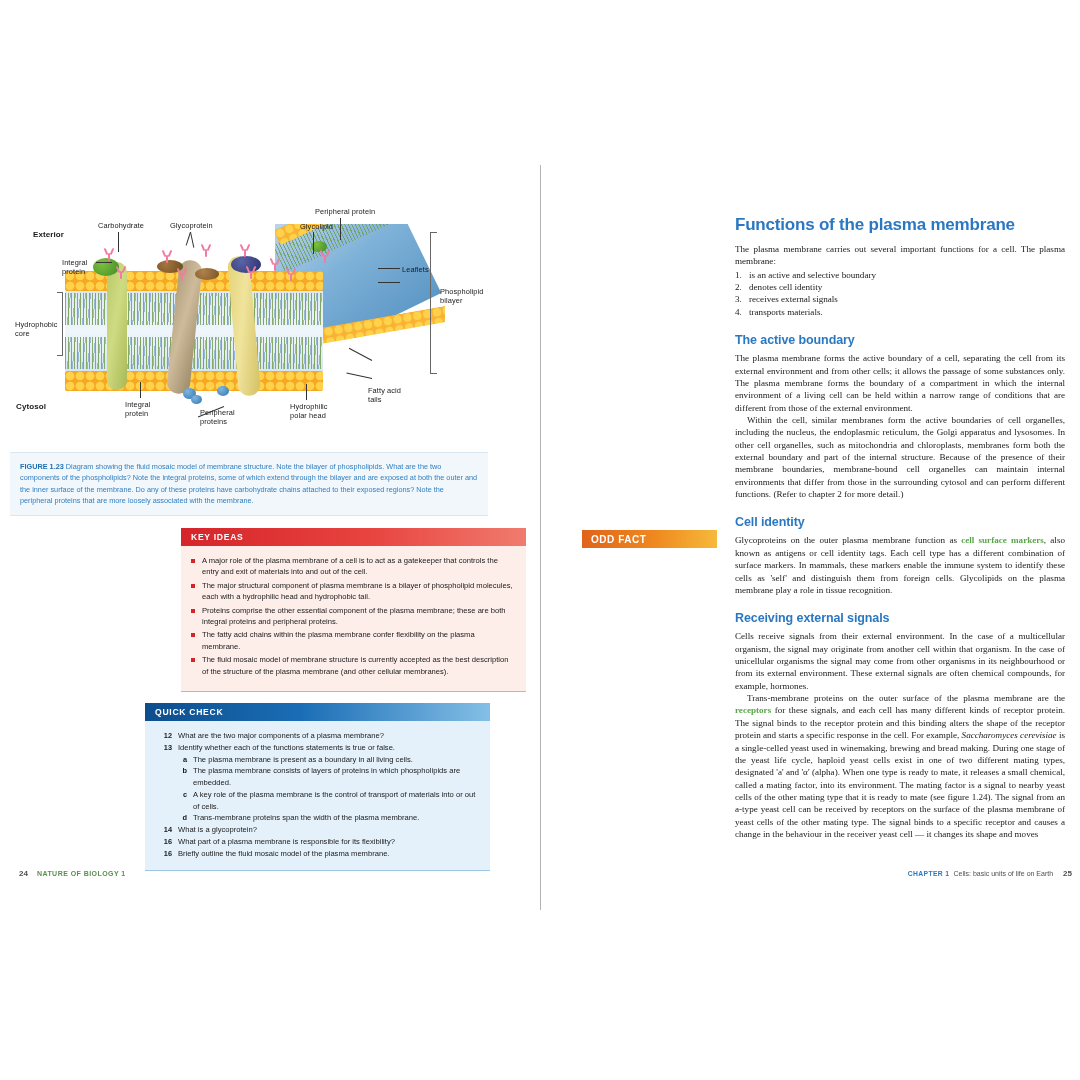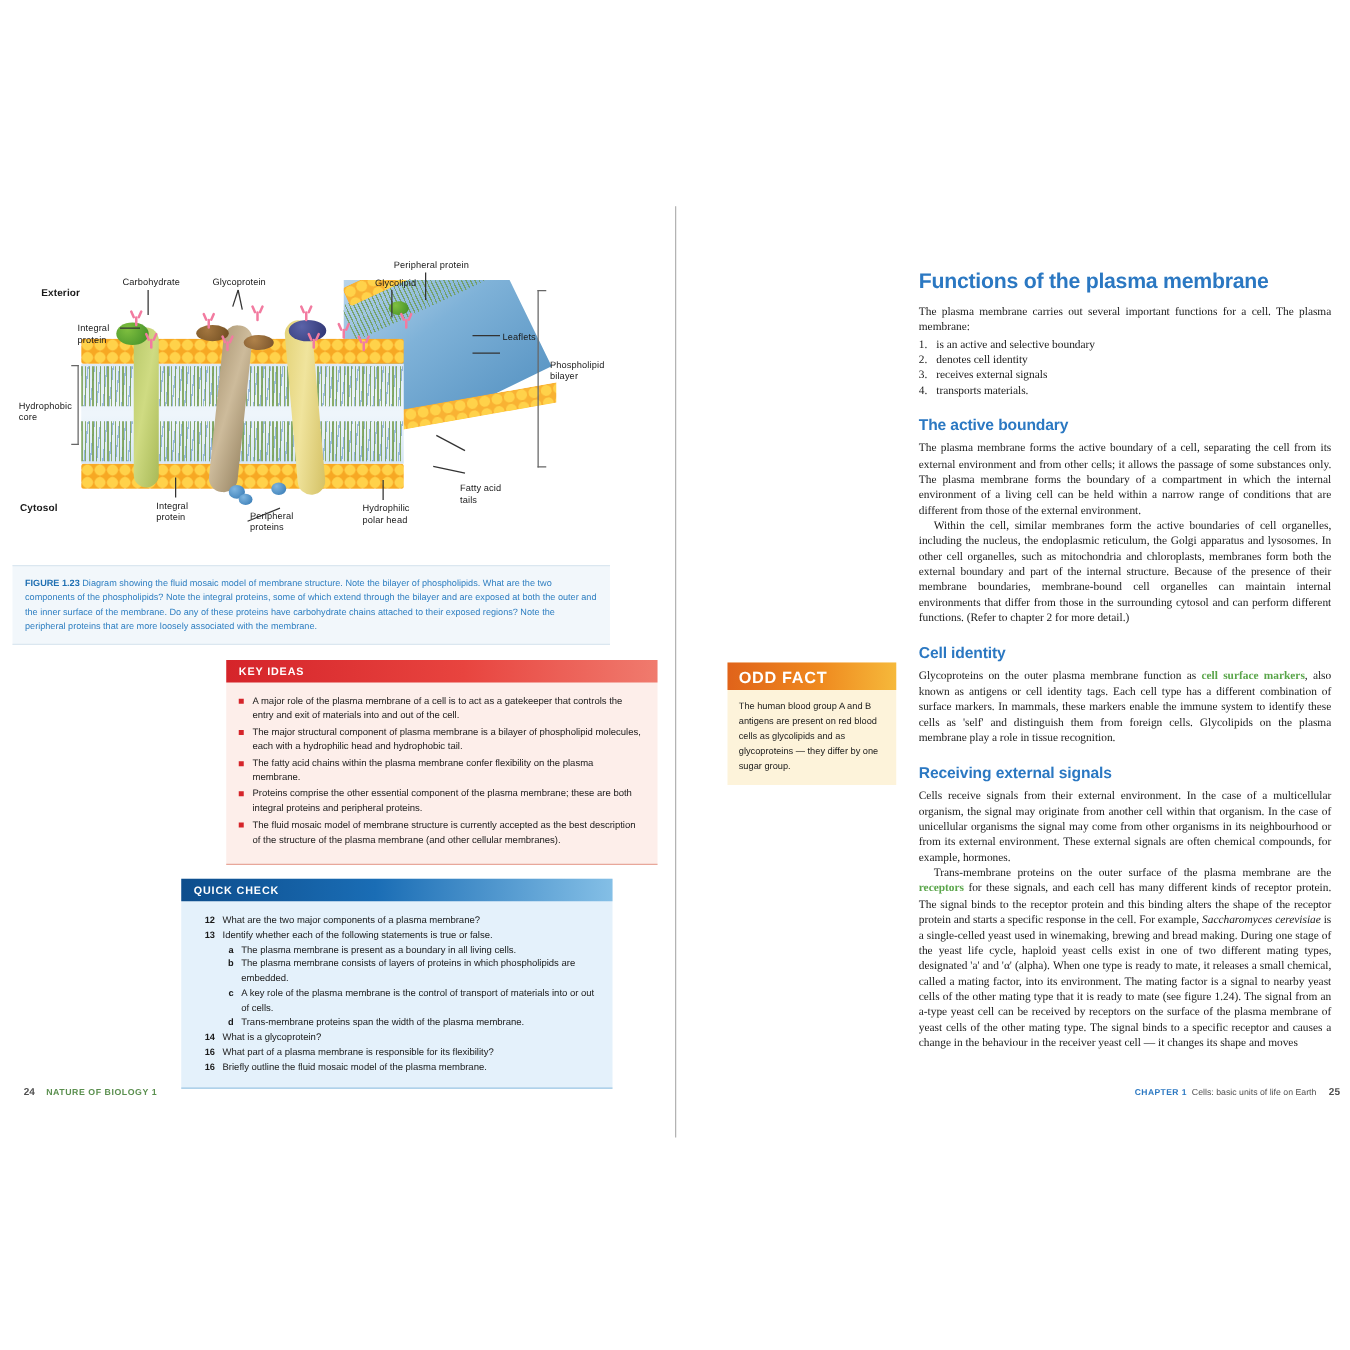--- a/index.html
+++ b/index.html
@@ -356,21 +356,21 @@
     position: absolute;
     left: 22px; top: 365px;
     width: 135px;
     background: #fdf3da;
     box-sizing: border-box;
   }
   #odd-fact .bar {
     background: linear-gradient(90deg, #e0631a 0%, #ef8a1f 55%, #f6b93b 100%);
     color: #ffffff;
     font-weight: bold;
-    font-size: 13px;
+    font-size: 10px;
     letter-spacing: .55px;
     padding: 3.5px 0 3.5px 9px;
   }
   #odd-fact .body {
     padding: 7px 8px 9px 9px;
     font-size: 7.4px;
     line-height: 1.62;
     color: #1a1a1a;
   }
 
@@ -521,39 +521,39 @@
       <span class="fignum">FIGURE 1.23</span>
       <span>Diagram showing the fluid mosaic model of membrane structure. Note the bilayer of phospholipids. What are the two components of the phospholipids? Note the integral proteins, some of which extend through the bilayer and are exposed at both the outer and the inner surface of the membrane. Do any of these proteins have carbohydrate chains attached to their exposed regions? Note the peripheral proteins that are more loosely associated with the membrane.</span>
     </div>
 
     <div id="key-ideas">
       <div class="bar">KEY IDEAS</div>
       <div class="body">
         <ul>
           <li>A major role of the plasma membrane of a cell is to act as a gatekeeper that controls the entry and exit of materials into and out of the cell.</li>
           <li>The major structural component of plasma membrane is a bilayer of phospholipid molecules, each with a hydrophilic head and hydrophobic tail.</li>
+          <li>Proteins comprise the other essential component of the plasma membrane; these are both integral proteins and peripheral proteins.</li>
           <li>The fatty acid chains within the plasma membrane confer flexibility on the plasma membrane.</li>
-          <li>Proteins comprise the other essential component of the plasma membrane; these are both integral proteins and peripheral proteins.</li>
           <li>The fluid mosaic model of membrane structure is currently accepted as the best description of the structure of the plasma membrane (and other cellular membranes).</li>
         </ul>
       </div>
     </div>
 
     <div id="quick-check">
       <div class="bar">QUICK CHECK</div>
       <div class="body">
 
         <div class="qrow">
           <span class="qnum">12</span>
           <span>What are the two major components of a plasma membrane?</span>
         </div>
 
         <div class="qrow">
           <span class="qnum">13</span>
-          <span>Identify whether each of the following statements is true or false.</span>
+          <span>Identify whether each of the functions statements is true or false.</span>
         </div>
         <div class="qrow qsub">
           <span class="qnum">a</span>
           <span>The plasma membrane is present as a boundary in all living cells.</span>
         </div>
         <div class="qrow qsub">
           <span class="qnum">b</span>
           <span>The plasma membrane consists of layers of proteins in which phospholipids are embedded.</span>
         </div>
         <div class="qrow qsub">
@@ -620,21 +620,20 @@
       <h2 class="sub">Cell identity</h2>
       <p class="body"><span>Glycoproteins on the outer plasma membrane function as </span><span class="kw">cell surface markers</span><span>, also known as antigens or cell identity tags. Each cell type has a different combination of surface markers. In mammals, these markers enable the immune system to identify these cells as 'self' and distinguish them from foreign cells. Glycolipids on the plasma membrane play a role in tissue recognition.</span></p>
 
       <h2 class="sub">Receiving external signals</h2>
       <p class="body">Cells receive signals from their external environment. In the case of a multicellular organism, the signal may originate from another cell within that organism. In the case of unicellular organisms the signal may come from other organisms in its neighbourhood or from its external environment. These external signals are often chemical compounds, for example, hormones.</p>
       <p class="body ind"><span>Trans-membrane proteins on the outer surface of the plasma membrane are the </span><span class="kw">receptors</span><span> for these signals, and each cell has many different kinds of receptor protein. The signal binds to the receptor protein and this binding alters the shape of the receptor protein and starts a specific response in the cell. For example, </span><span class="ital">Saccharomyces cerevisiae</span><span> is a single-celled yeast used in winemaking, brewing and bread making. During one stage of the yeast life cycle, haploid yeast cells exist in one of two different mating types, designated 'a' and 'α' (alpha). When one type is ready to mate, it releases a small chemical, called a mating factor, into its environment. The mating factor is a signal to nearby yeast cells of the other mating type that it is ready to mate (see figure 1.24). The signal from an a-type yeast cell can be received by receptors on the surface of the plasma membrane of yeast cells of the other mating type. The signal binds to a specific receptor and causes a change in the behaviour in the receiver yeast cell — it changes its shape and moves</span></p>
     </div>
 
     <div id="odd-fact">
       <div class="bar">ODD FACT</div>
-      <div class="body">The human blood group A and B antigens are present on red blood cells as glycolipids and as glycoproteins — they differ by one sugar group.</div>
     </div>
 
     <div id="right-footer">
       <span class="ch">CHAPTER 1</span>
       <span class="ct">Cells: basic units of life on Earth</span>
       <span class="pg">25</span>
     </div>
   </div>
 
 </div>

